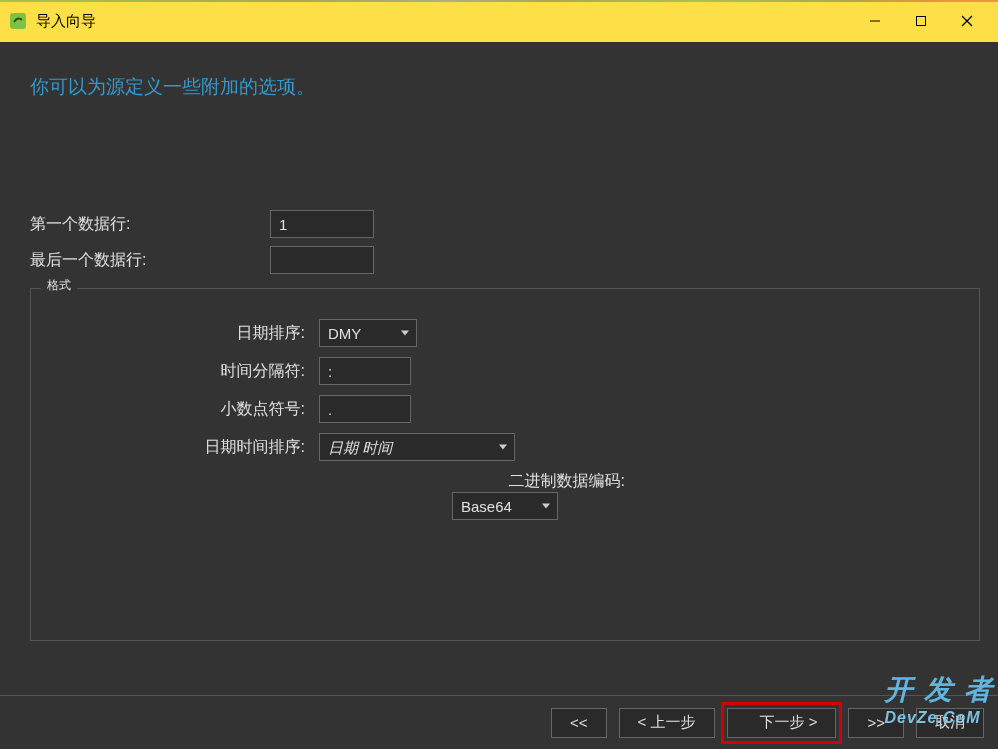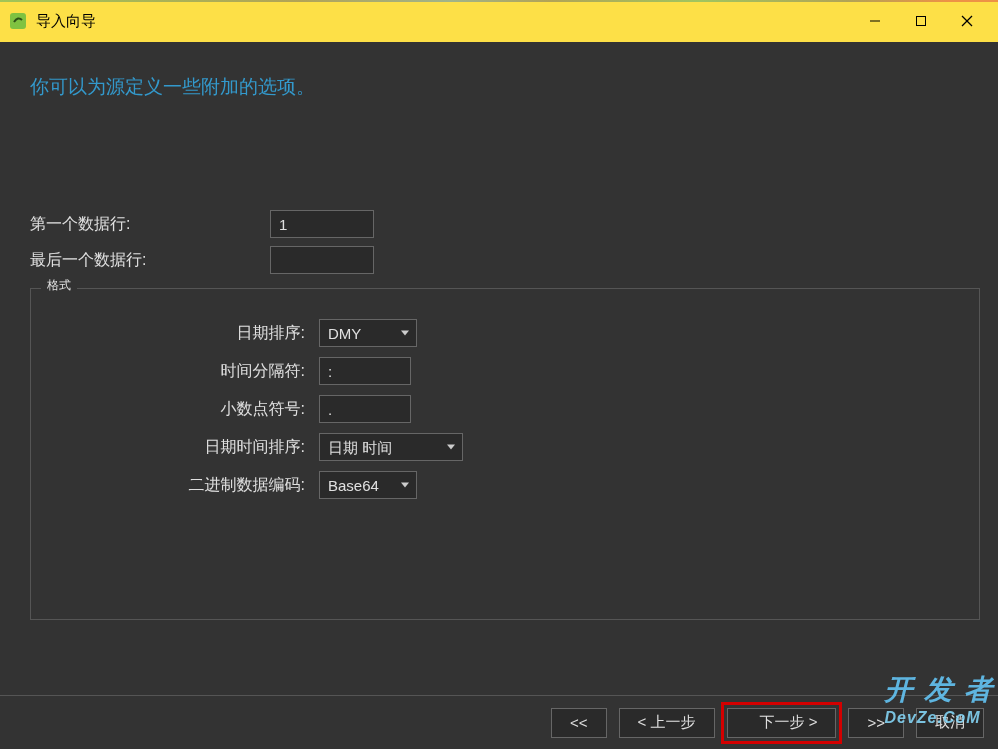--- a/index.html
+++ b/index.html
@@ -255,30 +255,30 @@
     </div>
 
     <div class="fieldset-row">
       <span class="form-label-right">小数点符号:</span>
       <input class="form-input form-input-wide" type="text" value="." style="">
     </div>
 
     <div class="fieldset-row">
       <span class="form-label-right">日期时间排序:</span>
       <span class="select-wrap">
-        <select class="form-select" style="width:144px;">
+        <select class="form-select" style="width:196px;font-style:italic;">
           <option>日期 时间</option>
         </select>
       </span>
     </div>
 
-    <div class="fieldset-row" style="margin-bottom:100px;">
+    <div class="fieldset-row" style="margin-bottom:100px;flex-direction:column;">
       <span class="form-label-right">二进制数据编码:</span>
       <span class="select-wrap">
-        <select class="form-select" style="width:98px;">
+        <select class="form-select" style="width:106px;">
           <option>Base64</option>
         </select>
       </span>
     </div>
 
   </div>
 </div>
 
 <div class="footer">
   <button class="btn" style="min-width:46px;">&lt;&lt;</button>

